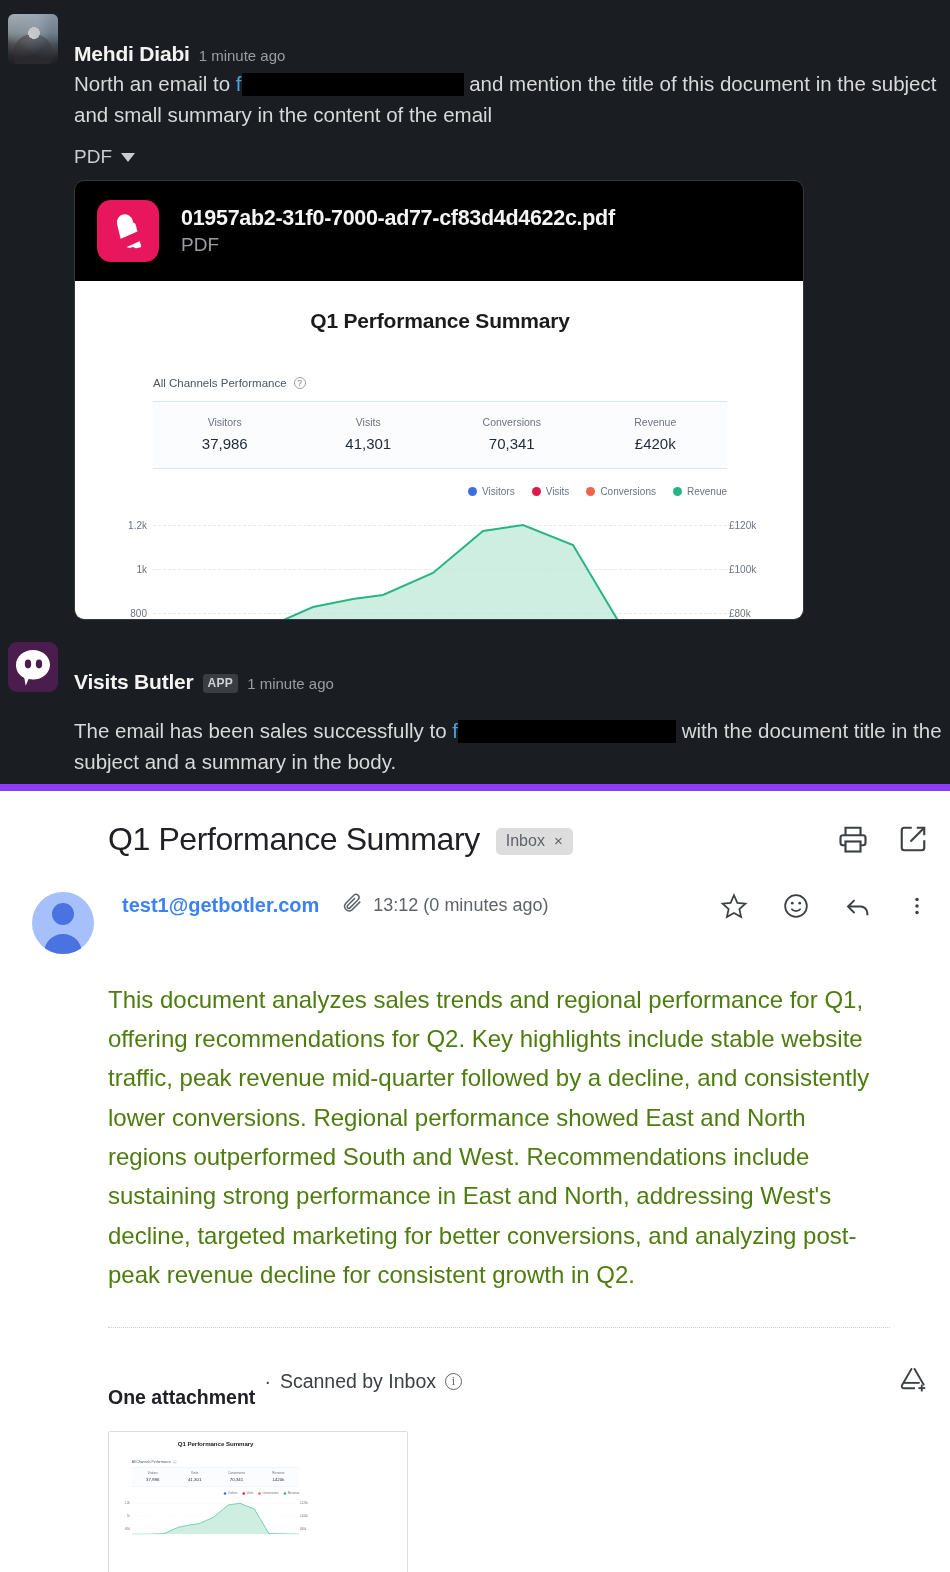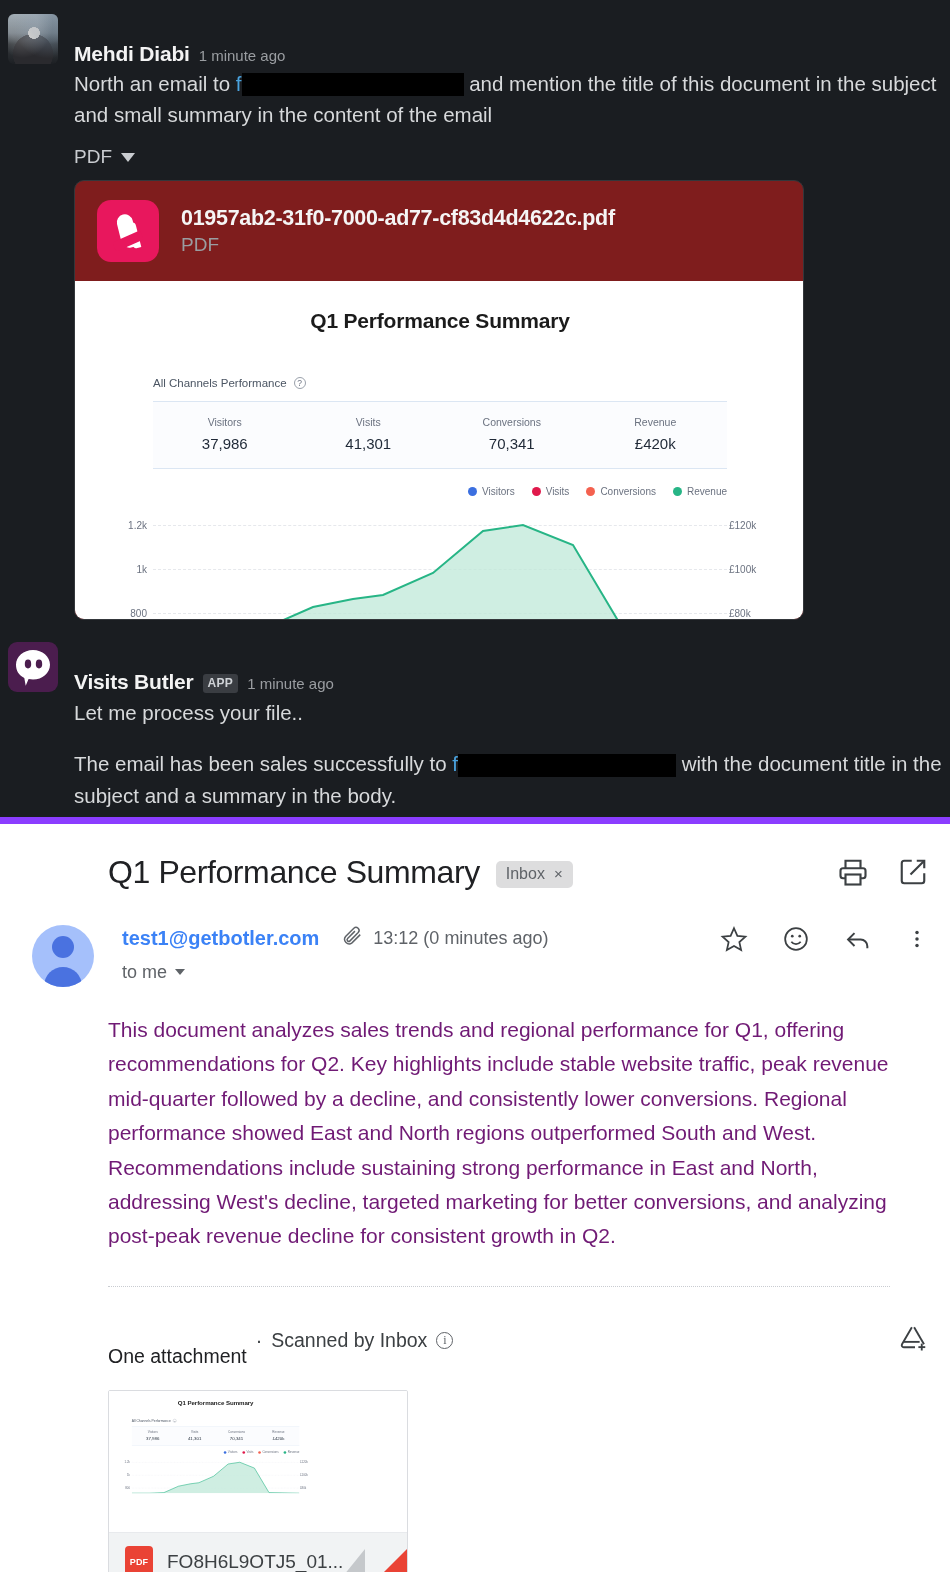--- a/index.html
+++ b/index.html
@@ -98,21 +98,21 @@
     border-top: 9px solid #c9ccd0;
   }
 
   
   .file-card {
     margin-top: 12px;
     width: 730px;
     border: 1px solid #34373b;
     border-radius: 10px;
     overflow: hidden;
-    background: #7f1d1d;
+    background: #000000;
   }
   .file-card-head {
     display: flex; align-items: center; gap: 22px;
     padding: 19px 22px;
   }
   .pdf-icon-lg {
     width: 62px; height: 62px;
     background: #e8175d;
     border-radius: 14px;
     flex: 0 0 62px;
@@ -267,36 +267,36 @@
   .gm-tome { display: flex; align-items: center; gap: 8px; color: #5f6368; font-size: 18px; margin-top: 9px; }
   .gm-tome .caret {
     width: 0; height: 0;
     border-left: 5px solid transparent;
     border-right: 5px solid transparent;
     border-top: 6px solid #5f6368;
   }
 
   .gm-body {
     padding: 26px 60px 0 108px;
-    font-size: 21px;
+    font-size: 24px;
     line-height: 1.64;
-    color: #701a75;
+    color: #4d7c0f;
   }
 
   .gm-hr {
     margin: 32px 60px 0 108px;
     border-top: 1px dotted #c9ccd1;
   }
 
   .gm-att-head {
     display: flex; align-items: center;
     padding: 26px 22px 0 108px;
     font-size: 19.5px; color: #202124;
   }
-  .gm-att-head b { font-weight: normal; margin-top: 32px; }
+  .gm-att-head b { font-weight: bold; margin-top: 32px; }
   .gm-att-head .dot { margin: 0 9px; color: #3c4043; }
   .gm-att-head .scanned { color: #3c4043; }
   .info-circle {
     width: 17px; height: 17px; border-radius: 50%;
     border: 1.4px solid #5f6368; color: #5f6368;
     font-size: 12px; line-height: 15px; text-align: center;
     margin-left: 9px; font-family: "Liberation Serif", serif;
   }
   .drive-add { margin-left: auto; color: #3c4043; }
 
@@ -468,21 +468,20 @@
         <ellipse cx="20" cy="22" rx="3.2" ry="4.4" fill="#4b1d4e"></ellipse>
         <ellipse cx="31" cy="22" rx="3.2" ry="4.4" fill="#4b1d4e"></ellipse>
       </svg>
     </div>
     <div class="msg-body">
       <div class="msg-head">
         <span class="author">Visits Butler</span>
         <span class="app-badge">APP</span>
         <span class="timestamp">1 minute ago</span>
       </div>
-      <div class="msg-text">Let me process your file..</div>
       <div class="msg-text second">
         <span>The email has been sales successfully to</span>
         <span class="mention-lead">f</span><span class="redacted r2"></span>
         <span>with the document title in the subject and a summary in the body.</span>
       </div>
     </div>
   </div>
 </div>
 
 <div class="pane-divider"></div>
@@ -548,24 +547,20 @@
           </span>
           <span class="gm-icon-btn">
             <svg width="22" height="28" viewBox="0 0 24 24" fill="#3c4043">
               <circle cx="12" cy="5" r="1.9"></circle>
               <circle cx="12" cy="12" r="1.9"></circle>
               <circle cx="12" cy="19" r="1.9"></circle>
             </svg>
           </span>
         </span>
       </div>
-      <div class="gm-tome">
-        <span>to me</span>
-        <span class="caret"></span>
-      </div>
     </div>
   </div>
 
   <div class="gm-body">This document analyzes sales trends and regional performance for Q1, offering recommendations for Q2. Key highlights include stable website traffic, peak revenue mid-quarter followed by a decline, and consistently lower conversions. Regional performance showed East and North regions outperformed South and West. Recommendations include sustaining strong performance in East and North, addressing West's decline, targeted marketing for better conversions, and analyzing post-peak revenue decline for consistent growth in Q2.</div>
 
   <div class="gm-hr"></div>
 
   <div class="gm-att-head">
     <b>One attachment</b>
     <span class="dot">·</span>

